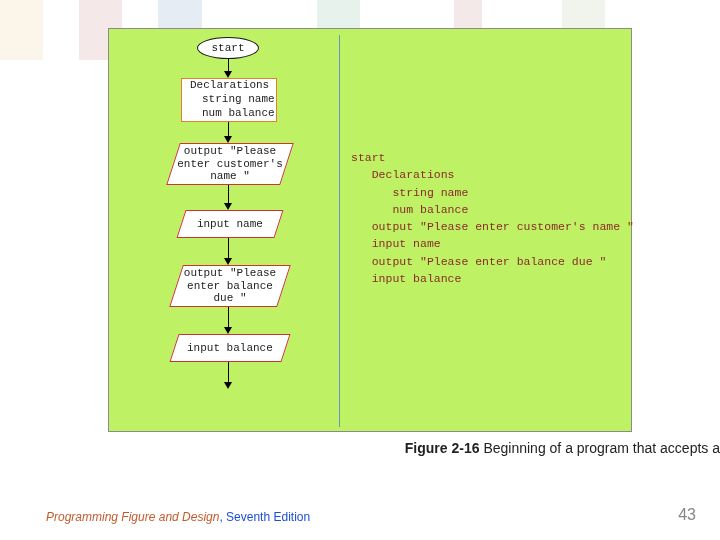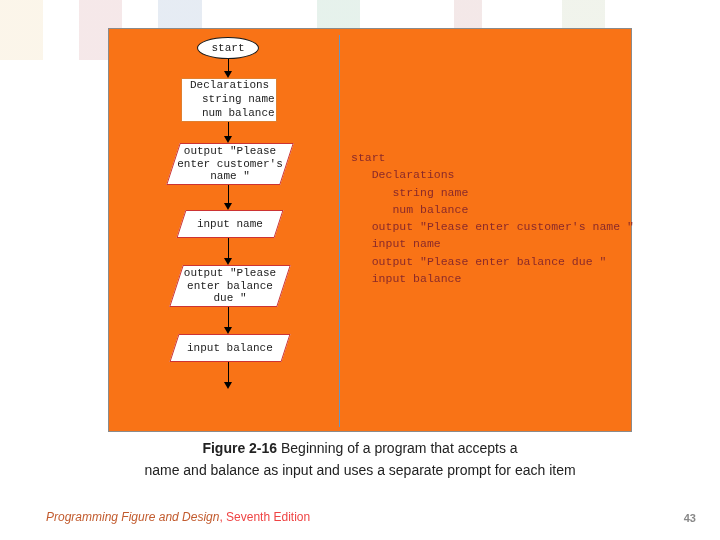--- a/index.html
+++ b/index.html
@@ -24,21 +24,21 @@
       #a04040 63% 67%, transparent 67% 78%,
       #88a060 78% 84%, transparent 84% 100%);
   }
   .frame {
     position: absolute;
     left: 108px;
     top: 28px;
     width: 524px;
     height: 404px;
     border: 1px solid #8b8b8b;
-    background: #f97316;
+    background: #bef264;
     box-sizing: border-box;
   }
   .divider {
     position: absolute;
     left: 230px;
     top: 6px;
     width: 0;
     height: 392px;
     border-left: 1.5px solid #6a95c2;
   }
@@ -103,45 +103,44 @@
     font-size: 11.5px;
     color: #8a2a2a;
     line-height: 1.5;
     white-space: pre;
   }
   .caption {
     position: absolute;
     top: 438px;
     left: 0;
     width: 720px;
-    text-align: center;
+    text-align: right;
     font-size: 14px;
     color: #222;
     line-height: 1.55;
   }
   .caption .fig-label { font-weight: bold; }
   .footer {
     position: absolute;
     bottom: 16px;
     left: 46px;
     font-size: 12px;
     font-style: italic;
     color: #c25b2e;
   }
   .footer .tail {
     font-style: normal;
-    color: #ef4444;
+    color: #1d4ed8;
   }
   .pagenum {
     position: absolute;
     bottom: 16px;
     right: 24px;
-    font-size: 11px;
+    font-size: 16px;
     color: #888;
-    font-weight: bold;
   }
 </style>
 </head>
 <body>
 
 <div class="faint-bg"></div>
 
 <div class="frame">
   <div class="divider"></div>
 
@@ -207,20 +206,19 @@
 <span>      num balance</span>
 <span>   output "Please enter customer's name "</span>
 <span>   input name</span>
 <span>   output "Please enter balance due "</span>
 <span>   input balance</span></div>
 
 </div>
 
 <div class="caption">
   <span class="fig-label">Figure 2-16</span><span> Beginning of a program that accepts a</span><br>
-  <span>name and balance as input and uses a separate prompt for each item</span>
 </div>
 
 <div class="footer">
   <span>Programming Figure and Design</span><span class="tail">, Seventh Edition</span>
 </div>
 
 <div class="pagenum">43</div>
 
 </body></html>

